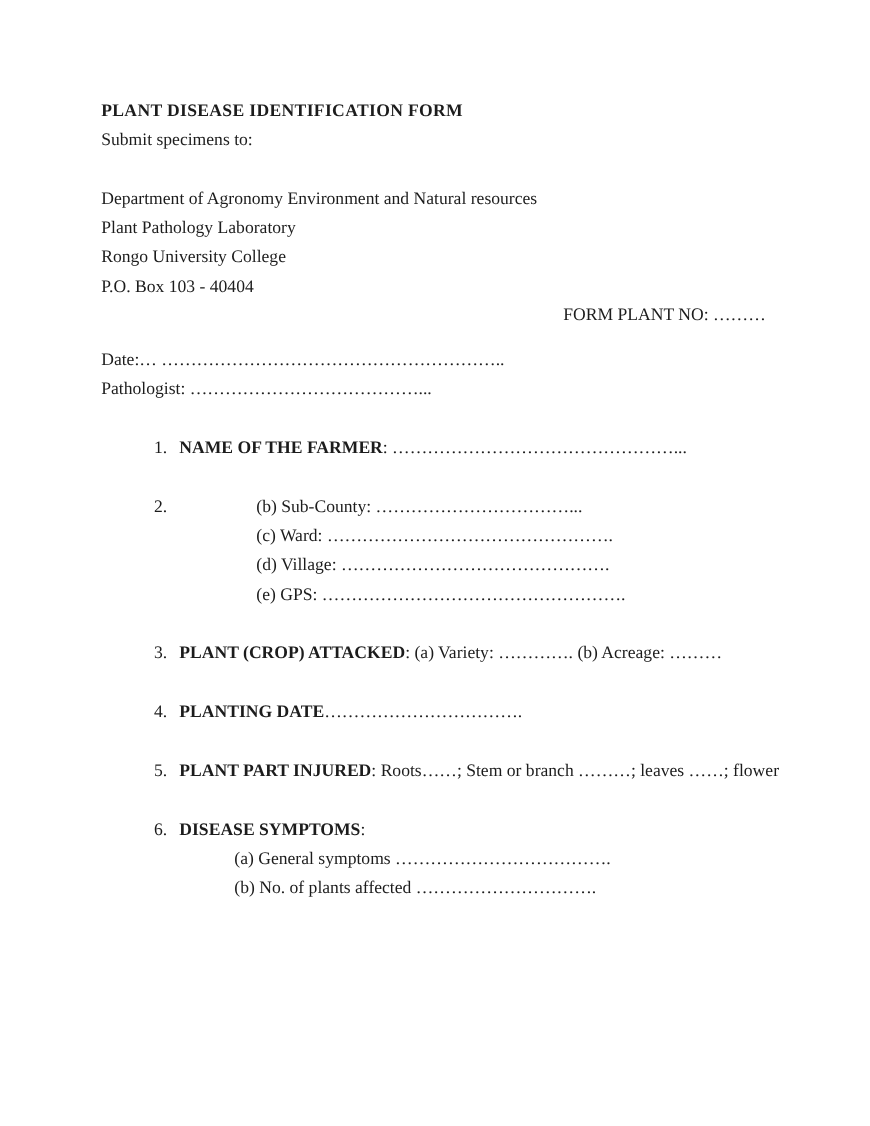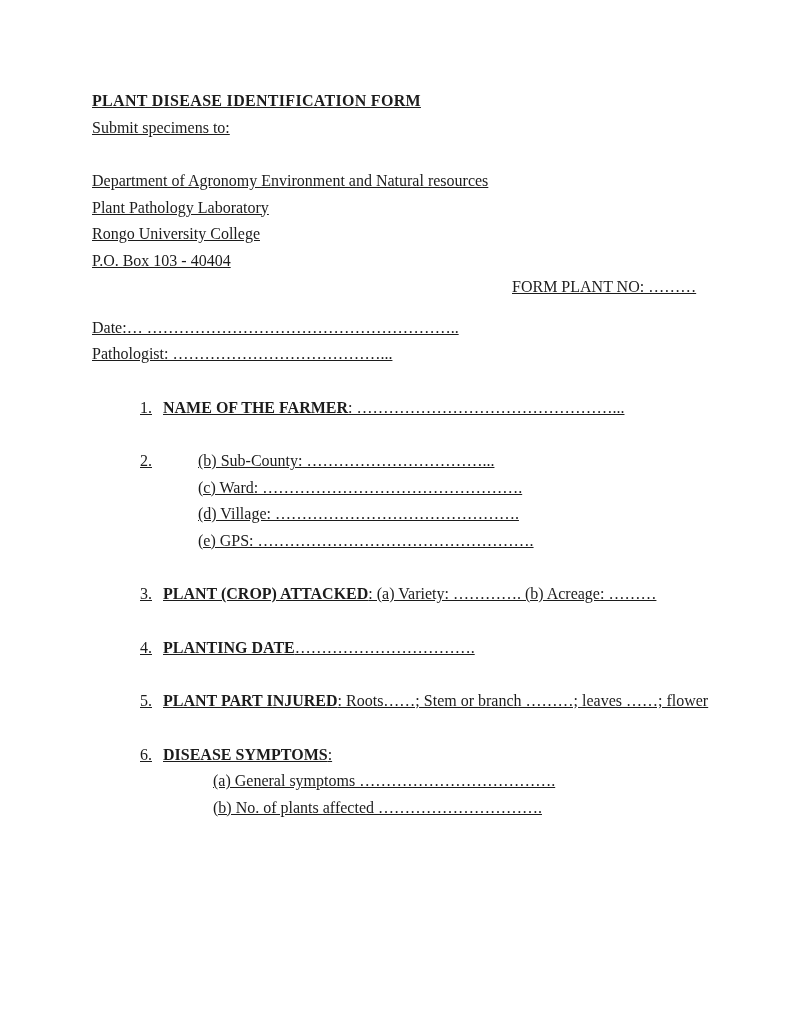--- a/index.html
+++ b/index.html
@@ -15,21 +15,20 @@
     font-family: "Liberation Serif", "DejaVu Serif", serif;
     font-size: 16px;
     color: #1c1c1c;
     box-sizing: border-box;
     padding: 88px 60px 0 92px;
     overflow: hidden;
   }
   .line {
     line-height: 26.5px;
     white-space: pre;
-    text-decoration: underline;
   }
   .title {
     font-weight: bold;
     letter-spacing: 0.3px;
   }
   .address-block {
     margin-top: 27px;
   }
   .form-no {
     margin-left: 420px;
@@ -49,21 +48,21 @@
     flex: none;
     width: 23px;
     line-height: 26.5px;
   }
   .item .ibody {
     flex: 1;
   }
   .item b {
     font-weight: bold;
   }
-  .sub2 { margin-left: 35px; }
+  .sub2 { margin-left: 70px; }
   .sub6 { margin-left: 50px; }
   .cont { margin-left: 0; }
 </style>
 </head>
 <body>
 
 <div class="page">
 
   <div class="line title">PLANT DISEASE IDENTIFICATION FORM</div>
   <div class="line">Submit specimens to:</div>

